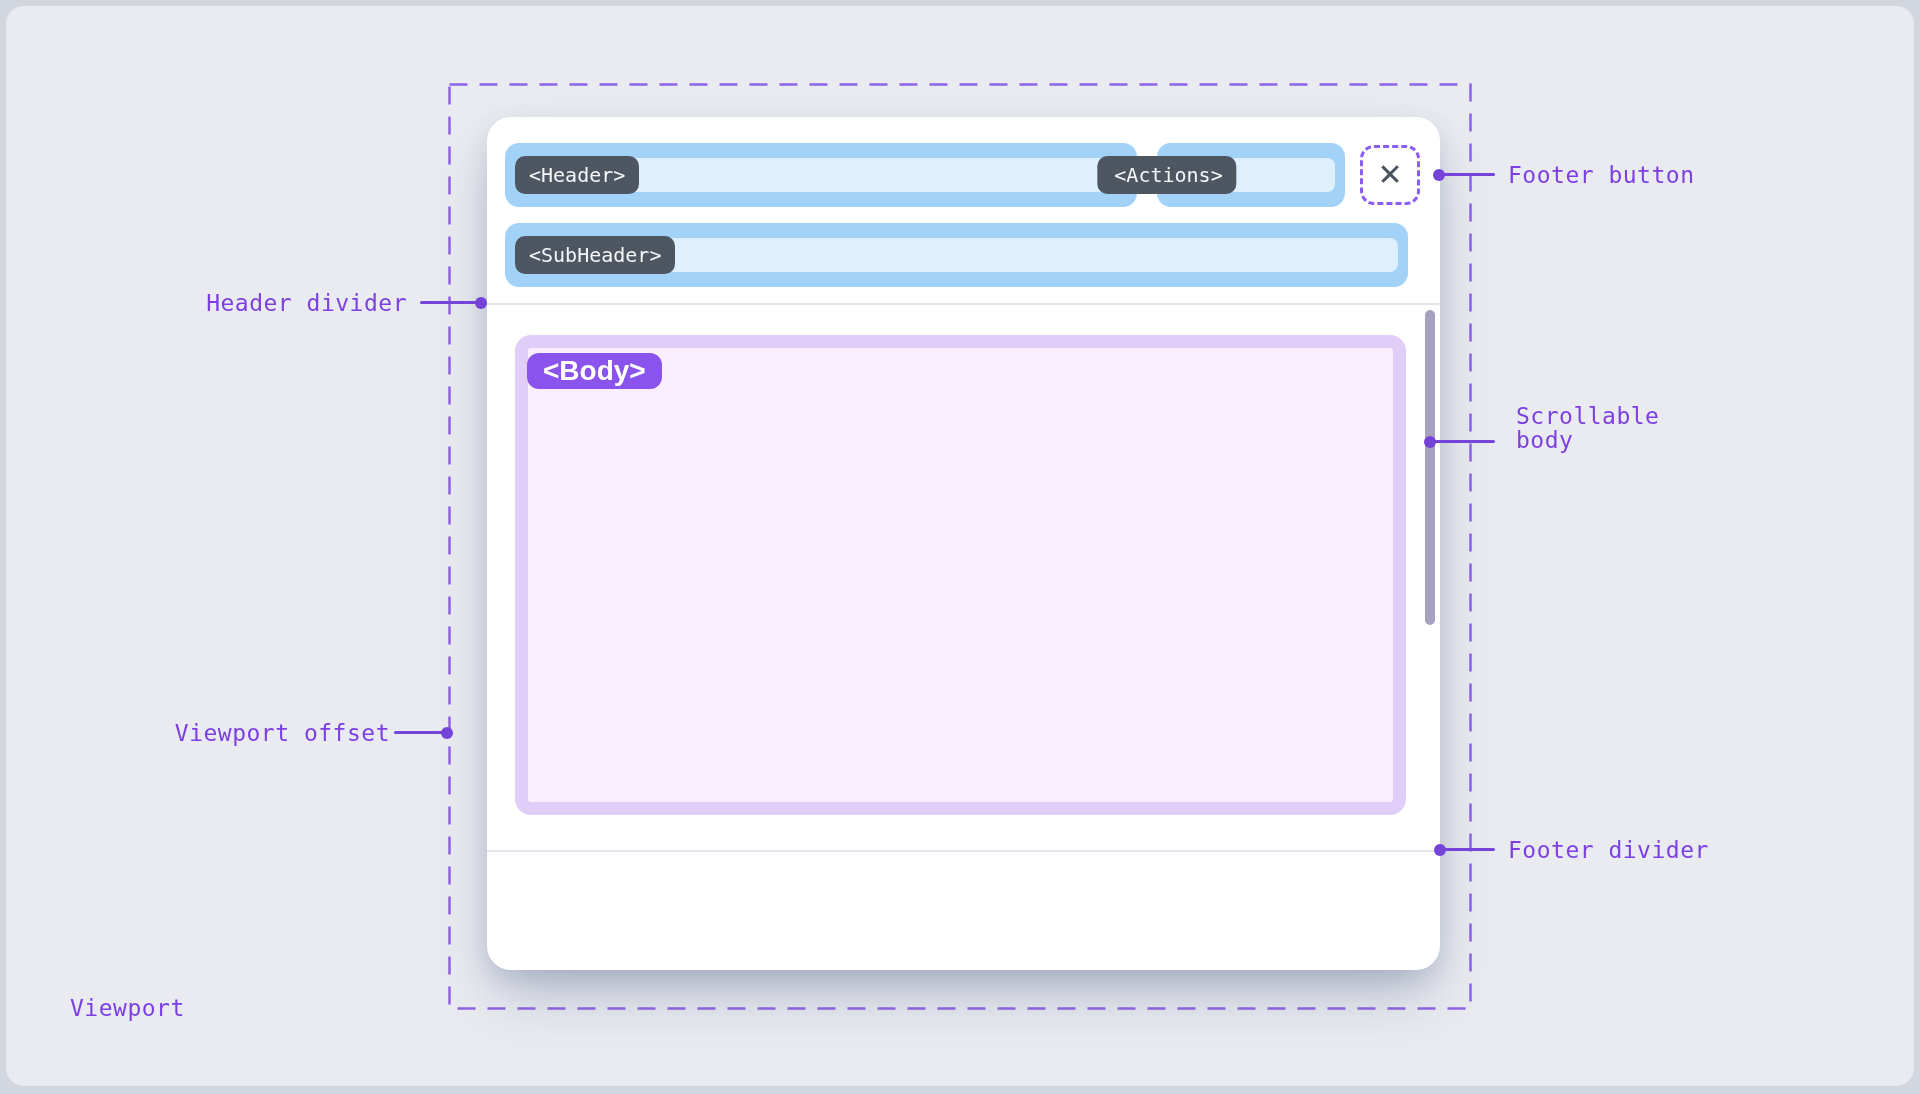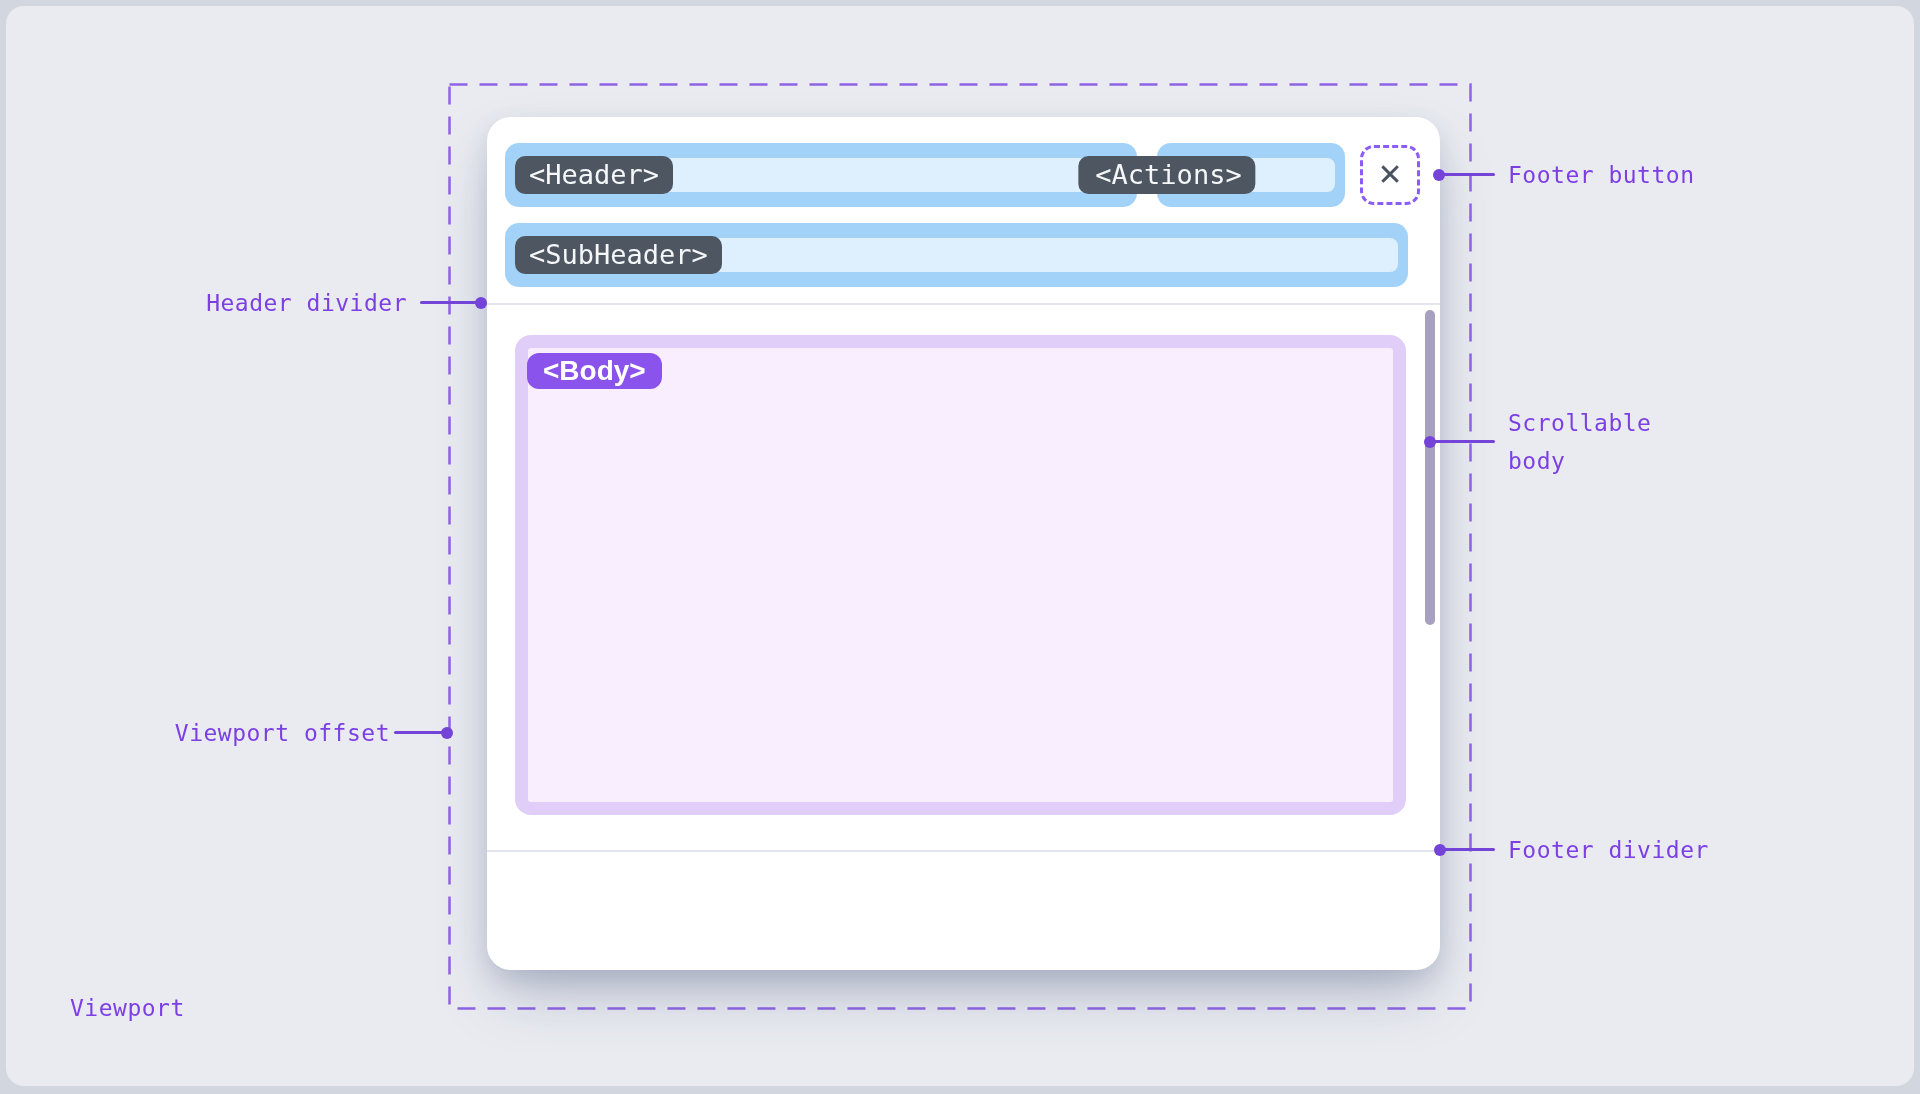--- a/index.html
+++ b/index.html
@@ -7,21 +7,21 @@
         font-family:"DejaVu Sans Mono",monospace;background:#d2d6de;}
   .backdrop{position:absolute;left:6px;top:6px;width:1908px;height:1080px;
         border-radius:18px;background:#e9ebf0;}
   .viewport-outline{position:absolute;left:448px;top:83px;width:1024px;height:927px;pointer-events:none;}
   .modal{position:absolute;left:487px;top:117px;width:953px;height:853px;background:#ffffff;
         border-radius:24px;box-shadow:0 30px 60px -12px rgba(70,84,122,.35),0 10px 24px rgba(70,84,122,.16);}
   .bar{position:absolute;background:#a3d2f8;border-radius:14px;}
   .bar .inner{position:absolute;left:10px;right:10px;top:15px;bottom:15px;background:#def0fd;border-radius:8px;}
   .pill{position:absolute;top:50%;transform:translateY(-50%);height:38px;line-height:38px;
         background:#4e5761;color:#f5f7f9;border-radius:10px;padding:0 14px;
-        font-family:"DejaVu Sans Mono",monospace;font-size:27px;font-weight:500;white-space:nowrap;}
+        font-family:"DejaVu Sans Mono",monospace;font-size:20px;font-weight:500;white-space:nowrap;}
   .bar-header{left:18px;top:26px;width:632px;height:64px;}
   .bar-actions{left:670px;top:26px;width:188px;height:64px;}
   .bar-actions .pill{left:50%;transform:translate(-50%,-50%);padding-left:17px;}
   .bar-subheader{left:18px;top:106px;width:903px;height:64px;}
   .bar-footer{left:18px;top:766px;width:903px;height:64px;}
   .bar .pill{left:10px;}
   .close-btn{position:absolute;left:873px;top:28px;width:60px;height:60px;box-sizing:border-box;
         background:#ffffff;border:3px dashed #8b5cf6;border-radius:14px;cursor:pointer;
         display:flex;align-items:center;justify-content:center;padding:0;}
   .close-btn span{font-family:"DejaVu Sans",sans-serif;font-size:30px;color:#49525e;line-height:1;}
@@ -30,21 +30,21 @@
   .divider-footer{top:733px;}
   .body-slot{position:absolute;left:28px;top:218px;width:891px;height:480px;box-sizing:border-box;
         border:13px solid #e0cdf8;border-radius:16px;background:#f9eefe;}
   .body-pill{position:absolute;left:40px;top:236px;height:36px;line-height:36px;background:#8a53ec;
         color:#ffffff;border-radius:12px;padding:0 16px;font-family:"Liberation Sans",sans-serif;
         font-size:28px;font-weight:600;white-space:nowrap;}
   .scrollbar{position:absolute;left:938px;top:193px;width:10px;height:315px;border-radius:5px;
         background:#a7a0bf;cursor:pointer;}
   .annot{position:absolute;color:#7c3fe4;font-family:"DejaVu Sans Mono",monospace;
         font-size:23px;line-height:28px;letter-spacing:.5px;white-space:nowrap;}
-  .annot.wrap{white-space:normal;width:185px;line-height:38px;}
+  .annot.wrap{white-space:normal;width:185px;line-height:24px;margin-left:8px;}
   .connector{position:absolute;height:3px;background:#7443d8;border-radius:2px;}
   .dot{position:absolute;width:12px;height:12px;border-radius:50%;background:#7443d8;}
   .right-align{text-align:right;}
 </style>
 </head>
 <body>
 
 <div class="page">
 
   <div class="backdrop"></div>

